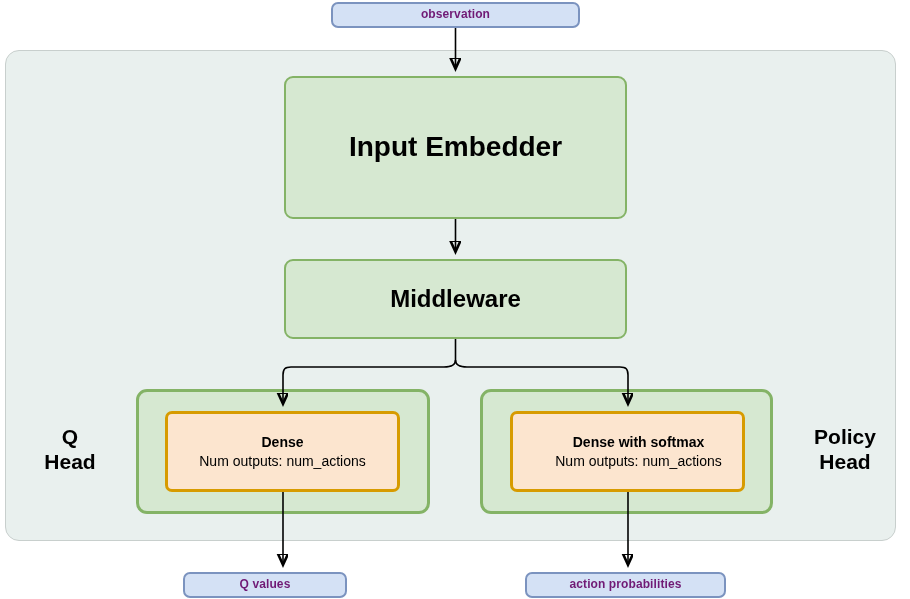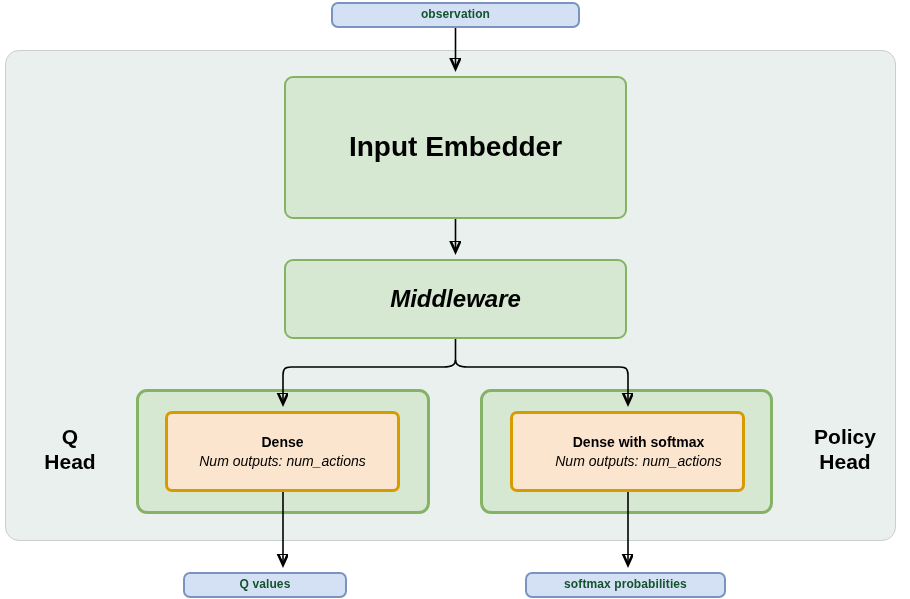--- a/index.html
+++ b/index.html
@@ -32,21 +32,21 @@
     justify-content: center;
     text-align: center;
     line-height: 1.15;
   }
 
   
   .node-blue {
     background: #d4e1f5;
     border: 2px solid #7b93bf;
     border-radius: 7px;
-    color: #14532d;
+    color: #701a75;
     font-weight: bold;
     font-size: 12px;
     letter-spacing: 0.1px;
   }
 
   
   .container-panel {
     position: absolute;
     box-sizing: border-box;
     background: #e9f0ee;
@@ -82,21 +82,20 @@
     color: #000000;
   }
   .node-orange .line1 {
     font-size: 14px;
     font-weight: bold;
     margin-bottom: 3px;
   }
   .node-orange .line2 {
     font-size: 14px;
     font-weight: normal;
-    font-style: italic;
   }
 
   
   .side-caption {
     position: absolute;
     box-sizing: border-box;
     display: flex;
     flex-direction: column;
     align-items: center;
     justify-content: center;
@@ -129,21 +128,21 @@
   <div class="container-panel" style="left:5px; top:50px; width:891px; height:491px;"></div>
 
   <div class="box node-blue" style="left:331px; top:2px; width:249px; height:26px;">
     <span>observation</span>
   </div>
 
   <div class="box node-green title-lg" style="left:284px; top:76px; width:343px; height:143px;">
     <span>Input Embedder</span>
   </div>
 
-  <div class="box node-green title-md" style="left:284px; top:259px; width:343px; height:80px;font-style:italic;">
+  <div class="box node-green title-md" style="left:284px; top:259px; width:343px; height:80px;">
     <span>Middleware</span>
   </div>
 
   <div class="head-group" style="left:136px; top:389px; width:294px; height:125px;"></div>
 
   <div class="box node-orange" style="left:165px; top:411px; width:235px; height:81px;">
     <span class="line1">Dense</span>
     <span class="line2">Num outputs: num_actions</span>
   </div>
 
@@ -162,21 +161,21 @@
   <div class="side-caption" style="left:790px; top:415px; width:110px; height:70px;text-align:center;">
     <span>Policy</span>
     <span>Head</span>
   </div>
 
   <div class="box node-blue" style="left:183px; top:572px; width:164px; height:26px;">
     <span>Q values</span>
   </div>
 
   <div class="box node-blue" style="left:525px; top:572px; width:201px; height:26px;">
-    <span>softmax probabilities</span>
+    <span>action probabilities</span>
   </div>
 
   <svg id="connectors" viewBox="0 0 910 599">
     <defs>
       <marker id="arrowhead" markerWidth="9" markerHeight="9" refX="6.5" refY="3.2" orient="auto" markerUnits="strokeWidth">
         <path d="M0,0 L7,3.2 L0,6.4 z" fill="#000000" stroke="none"></path>
       </marker>
     </defs>
 
     <path d="M455.5,28 L455.5,68" marker-end="url(#arrowhead)"></path>

